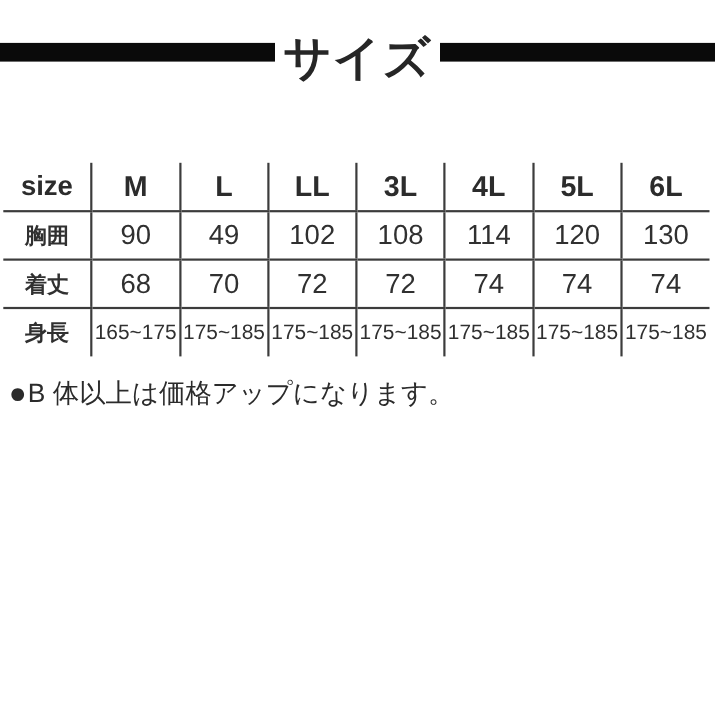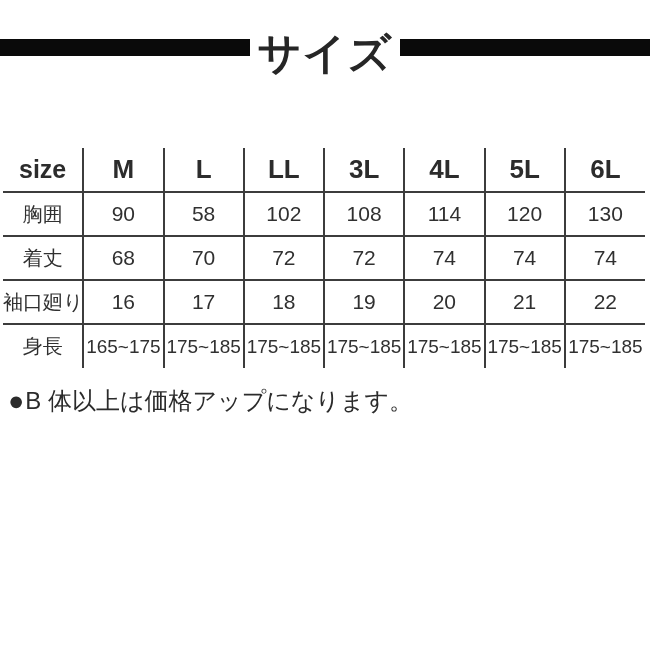--- a/index.html
+++ b/index.html
@@ -25,22 +25,22 @@
     width:80px; height:44px; padding:0; text-align:center; vertical-align:middle;
     border-left:2px solid var(--line); white-space:nowrap;
   }
   .size-table tr th:first-child, .size-table tr td:first-child{ border-left:none; }
   .size-table thead tr th{ border-bottom:2px solid var(--line); }
   .size-table tbody tr:not(:last-child) th,
   .size-table tbody tr:not(:last-child) td{ border-bottom:2px solid var(--line); }
 
   .size-table thead th{ font-size:26px; font-weight:bold; color:#2c2c2c; }
   .size-table thead th.size-head{ font-size:25px;margin-top:28px; }
-  .size-table tbody th.row-label{ font-size:20px; font-weight:normal; color:var(--text); }
-  .size-table tbody td{ font-size:21px; font-weight:normal; color:var(--text); }
+  .size-table tbody th.row-label{ font-size:20px; font-weight:bold; color:var(--text); }
+  .size-table tbody td{ font-size:25px; font-weight:normal; color:var(--text); }
   .size-table tbody tr.height-row td{ font-size:19px; letter-spacing:0;margin-left:12px; }
 
   
   .footnote{ margin:17px 0 0 8px; font-size:24px; color:#2b2b2b;
     display:flex; align-items:center; white-space:nowrap; }
   .bullet{ font-size:27px; line-height:1; margin-right:1px; }
 </style>
 </head>
 <body>
 
@@ -62,46 +62,36 @@
           <th>3L</th>
           <th>4L</th>
           <th>5L</th>
           <th>6L</th>
         </tr>
     </thead>
     <tbody>
         <tr>
           <th class="row-label">胸囲</th>
           <td>90</td>
-          <td>58</td>
+          <td>49</td>
           <td>102</td>
           <td>108</td>
           <td>114</td>
           <td>120</td>
           <td>130</td>
         </tr>
         <tr>
           <th class="row-label">着丈</th>
           <td>68</td>
           <td>70</td>
           <td>72</td>
           <td>72</td>
           <td>74</td>
           <td>74</td>
           <td>74</td>
-        </tr>
-        <tr>
-          <th class="row-label">袖口廻り</th>
-          <td>16</td>
-          <td>17</td>
-          <td>18</td>
-          <td>19</td>
-          <td>20</td>
-          <td>21</td>
-          <td>22</td>
         </tr>
         <tr class="height-row">
           <th class="row-label">身長</th>
           <td>165~175</td>
           <td>175~185</td>
           <td>175~185</td>
           <td>175~185</td>
           <td>175~185</td>
           <td>175~185</td>
           <td>175~185</td>

